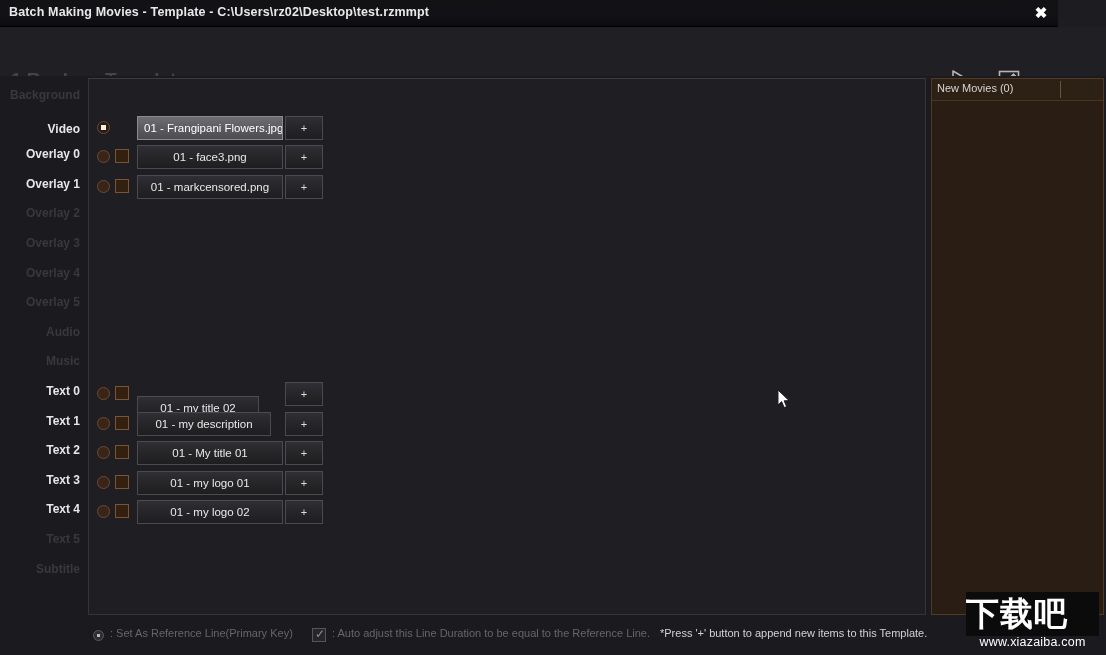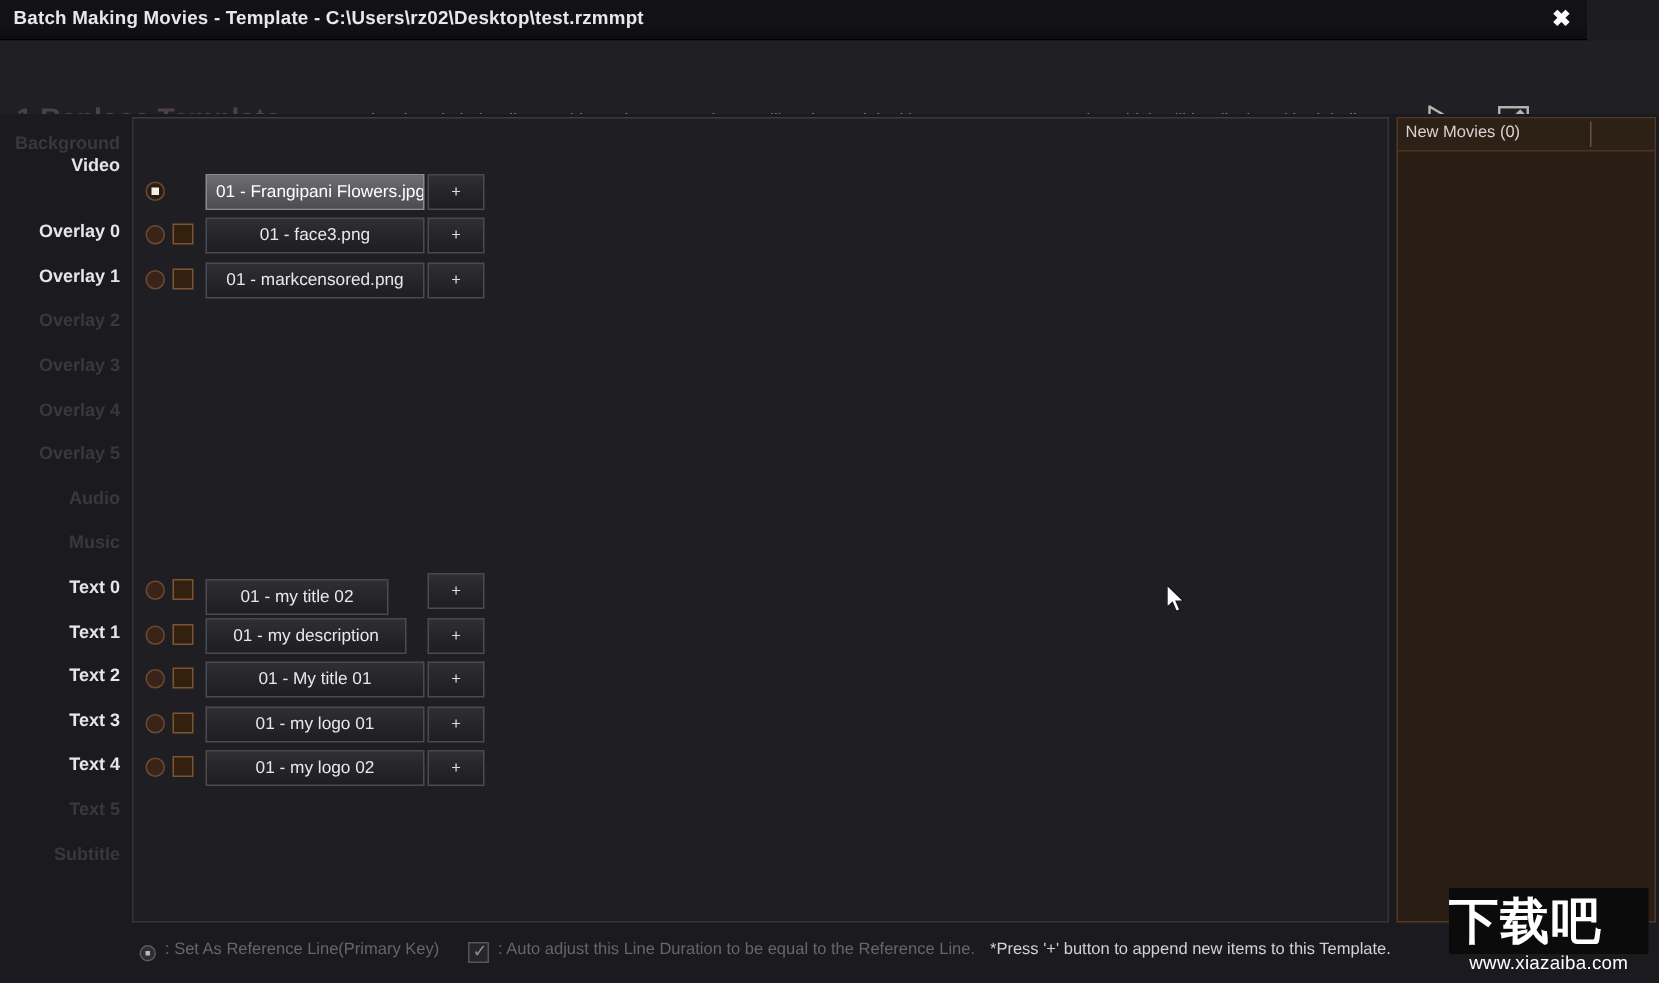--- a/index.html
+++ b/index.html
@@ -267,21 +267,21 @@
           <path d="M7 17 L8 12.5 L16.5 4.5 L19.5 7.5 L11 15.5 Z" fill="#b9b4ad" stroke="#b9b4ad" stroke-width="0.8" stroke-linejoin="round"></path>
         </svg>
       </span>
     </div>
   </div>
 
   <div class="workarea">
 
     <div class="labelcol">
         <div class="rowlabel dim" style="top: 12px;">Background</div>
-        <div class="rowlabel" style="top: 27px;">Video</div>
+        <div class="rowlabel" style="top: 46px;">Video</div>
         <div class="rowlabel" style="top: 71.2px;">Overlay 0</div>
         <div class="rowlabel" style="top: 100.8px;">Overlay 1</div>
         <div class="rowlabel dim" style="top: 130.4px;">Overlay 2</div>
         <div class="rowlabel dim" style="top: 160px;">Overlay 3</div>
         <div class="rowlabel dim" style="top: 189.6px;">Overlay 4</div>
         <div class="rowlabel dim" style="top: 219.2px;">Overlay 5</div>
         <div class="rowlabel dim" style="top: 248.8px;">Audio</div>
         <div class="rowlabel dim" style="top: 278.4px;">Music</div>
         <div class="rowlabel" style="top: 308px;">Text 0</div>
         <div class="rowlabel" style="top: 337.6px;">Text 1</div>
@@ -298,21 +298,21 @@
         <div class="radio" style="left: 8px; top: 71.2px;"></div>
         <div class="chk" style="left: 26px; top: 70.2px;"></div>
         <div class="itembtn" style="left: 48px; top: 66.2px; width: 146px;">01 - face3.png</div>
         <div class="plusbtn" style="left: 196px; top: 66.2px;">+</div>
         <div class="radio" style="left: 8px; top: 100.8px;"></div>
         <div class="chk" style="left: 26px; top: 99.8px;"></div>
         <div class="itembtn" style="left: 48px; top: 95.8px; width: 146px;">01 - markcensored.png</div>
         <div class="plusbtn" style="left: 196px; top: 95.8px;">+</div>
         <div class="radio" style="left: 8px; top: 308px;"></div>
         <div class="chk" style="left: 26px; top: 307px;"></div>
-        <div class="itembtn" style="left: 48px; top: 307px; width: 122px;">01 - my title 02</div>
+        <div class="itembtn" style="left: 48px; top: 317px; width: 122px;">01 - my title 02</div>
         <div class="plusbtn" style="left: 196px; top: 303px;">+</div>
         <div class="radio" style="left: 8px; top: 337.6px;"></div>
         <div class="chk" style="left: 26px; top: 336.6px;"></div>
         <div class="itembtn" style="left: 48px; top: 332.6px; width: 134px;">01 - my description</div>
         <div class="plusbtn" style="left: 196px; top: 332.6px;">+</div>
         <div class="radio" style="left: 8px; top: 367.2px;"></div>
         <div class="chk" style="left: 26px; top: 366.2px;"></div>
         <div class="itembtn" style="left: 48px; top: 362.2px; width: 146px;">01 - My title 01</div>
         <div class="plusbtn" style="left: 196px; top: 362.2px;">+</div>
         <div class="radio" style="left: 8px; top: 396.8px;"></div>

